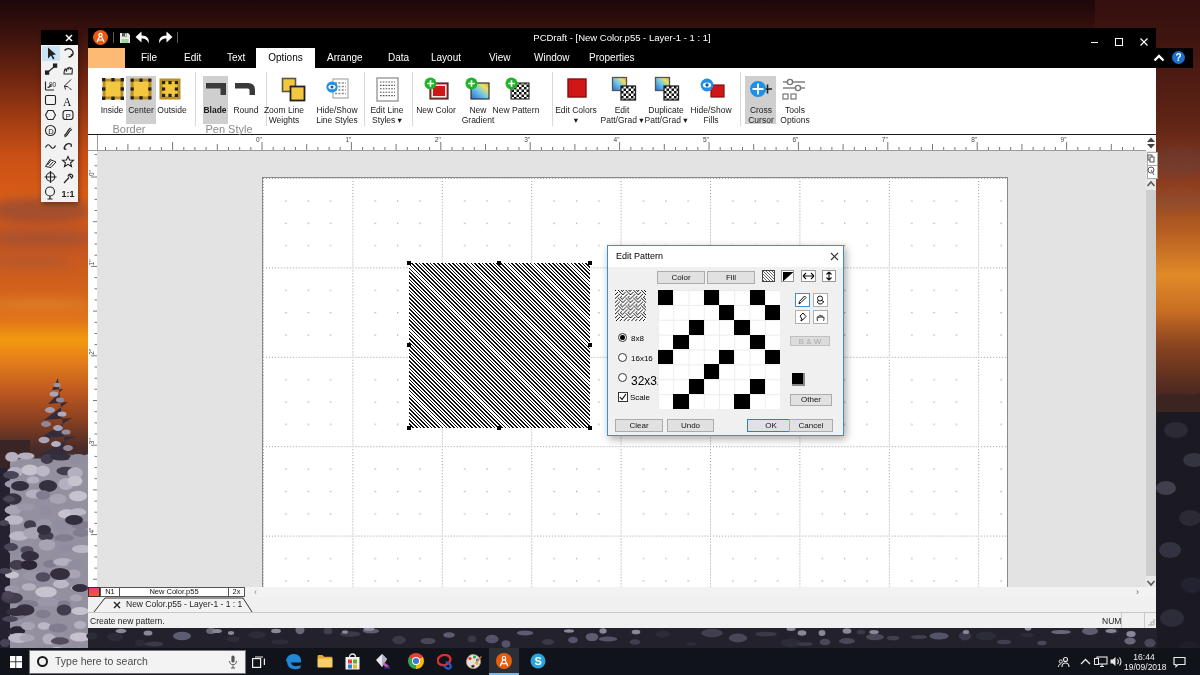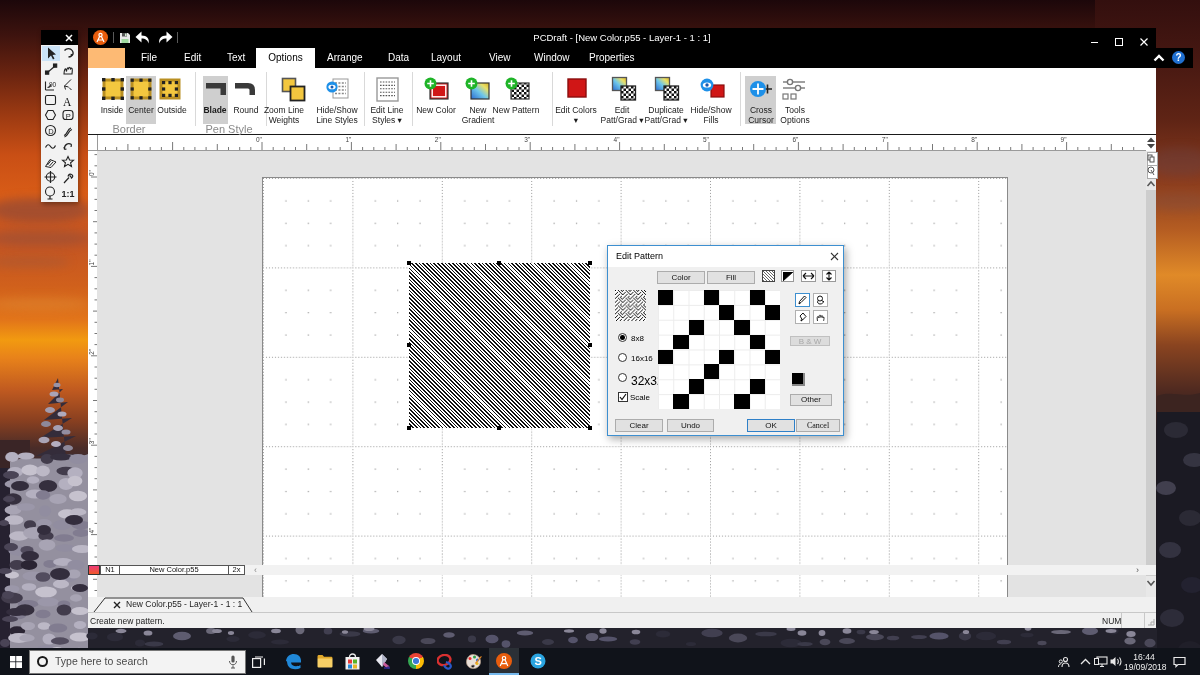--- a/index.html
+++ b/index.html
@@ -32,21 +32,21 @@
   .glabel{position:absolute;top:55px;font-size:11px;color:#8a8a8a;text-align:center;}
   .gsep{position:absolute;top:4px;height:54px;width:1px;background:#d9d9d9;}
   .btnlbl{position:absolute;font-size:8.5px;color:#1a1a1a;text-align:center;line-height:1.18;}
   .selbg{position:absolute;background:#cfcfcf;}
   
   #rulrow{left:0;top:107px;width:1058px;height:15px;background:#fff;border-bottom:1px solid #9a9a9a;}
   #canvas{left:9px;top:123px;width:1049px;height:464px;background:#e3e3e3;overflow:hidden;}
   #vruler{left:0;top:123px;width:9px;height:464px;background:#fff;border-right:1px solid #9a9a9a;}
   #vsb{left:1058px;top:107px;width:10px;height:480px;background:#e8e8e8;}
   #page{position:absolute;left:165px;top:26px;width:744px;height:438px;background:#fff;border:1px solid #8a8a8a;}
-  #hsbrow{left:0;top:537px;width:1068px;height:10px;background:#f2f2f2;}
+  #hsbrow{left:0;top:559px;width:1068px;height:10px;background:#f2f2f2;}
   #tabrow{left:0;top:569px;width:1068px;height:15px;background:#f0f0f0;}
   #statusbar{left:0;top:584px;width:1068px;height:15px;background:#f0f0f0;border-top:1px solid #c8c8c8;}
   
   #dlg{left:519px;top:217px;width:235px;height:189px;background:#f0f0f0;
        border:1px solid #3d8fd0;box-shadow:2px 3px 8px rgba(0,0,0,.35);font-size:8px;}
   .dbtn{position:absolute;background:#e1e1e1;border:1px solid #acacac;text-align:center;
         font-size:8px;color:#111;}
   
   #palette{left:41px;top:30px;width:37px;height:172px;background:#f2f2f2;box-shadow:1px 2px 5px rgba(0,0,0,.4);}
   #palhead{position:absolute;left:0;top:0;width:37px;height:15px;background:#000;}
@@ -762,21 +762,21 @@
         <path d="M1.5 9 C1 6 1 4.5 2 4.5 C2.8 4.5 2.8 6 3 6 C3 3 3.8 3 4.2 3 C4.8 3 4.8 5.5 5 5.5 C5.2 3.5 6 3.5 6.4 3.8 C6.8 4 6.8 6 7 6 C7.4 4.5 8.2 5 8 6.5 C7.8 8 7.5 9 7.5 9" fill="none" stroke="#111" stroke-width="0.9"></path>
       </svg>
 
       <div style="position:absolute;left:182px;top:90px;width:40px;height:10px;background:#dcdcdc;border:1px solid #c0c0c0;box-sizing:border-box;color:#a8a8a8;font-size:8px;text-align:center;line-height:9px;">B &amp; W</div>
       <div style="position:absolute;left:184px;top:127px;width:11px;height:11px;background:#000;border-right:2px solid #888;border-bottom:2px solid #888;"></div>
       <div class="dbtn" style="left:182px;top:148px;width:40px;height:10px;line-height:10px;">Other</div>
 
       <div class="dbtn" style="left:7px;top:173px;width:46px;height:11px;line-height:11px;">Clear</div>
       <div class="dbtn" style="left:59px;top:173px;width:45px;height:11px;line-height:11px;">Undo</div>
       <div class="dbtn" style="left:139px;top:173px;width:46px;height:11px;line-height:11px;border:1px solid #2f80c8;">OK</div>
-      <div class="dbtn" style="left:188px;top:173px;width:42px;height:11px;line-height:11px;font-family:Liberation Serif, serif;">Cancel</div>
+      <div class="dbtn" style="left:181px;top:173px;width:42px;height:11px;line-height:11px;">Cancel</div>
     </div>
   </div>
   <div class="abs" id="taskbar">
 
     <svg style="position:absolute;left:10px;top:8px;" width="12" height="12" viewBox="0 0 12 12">
       <g fill="#fff">
         <rect x="0" y="0" width="5.4" height="5.4"></rect>
         <rect x="6.2" y="0" width="5.8" height="5.4"></rect>
         <rect x="0" y="6.2" width="5.4" height="5.8"></rect>
         <rect x="6.2" y="6.2" width="5.8" height="5.8"></rect>

